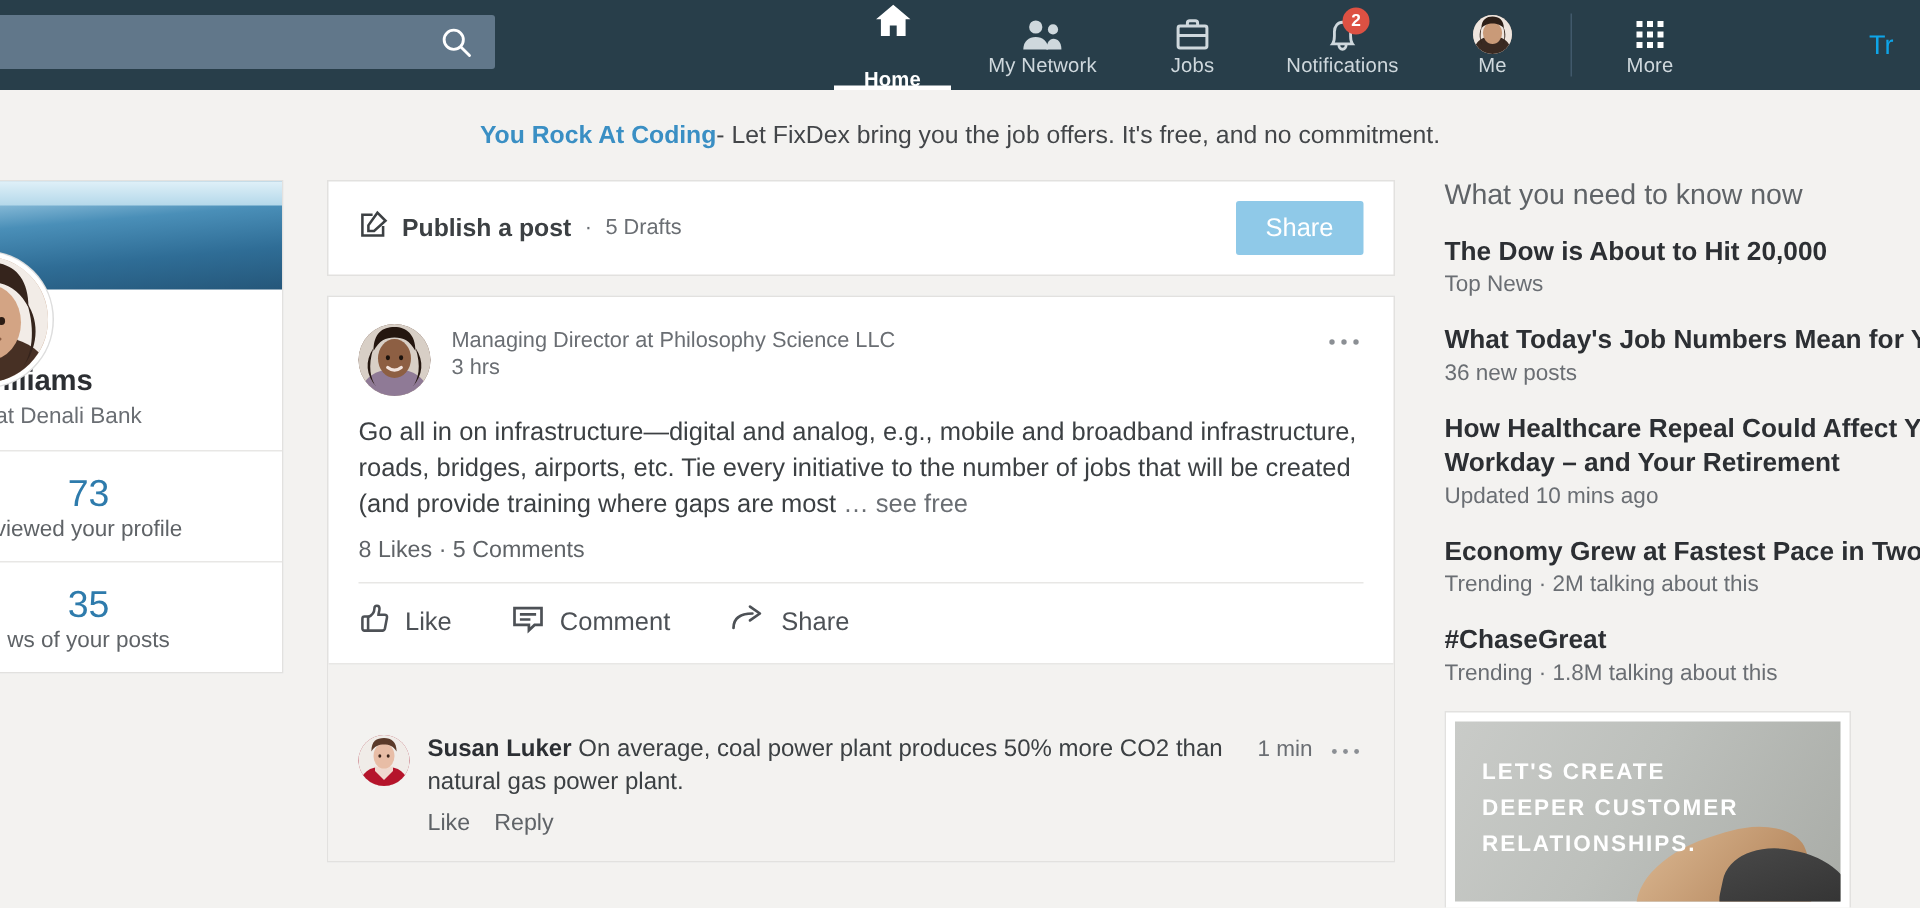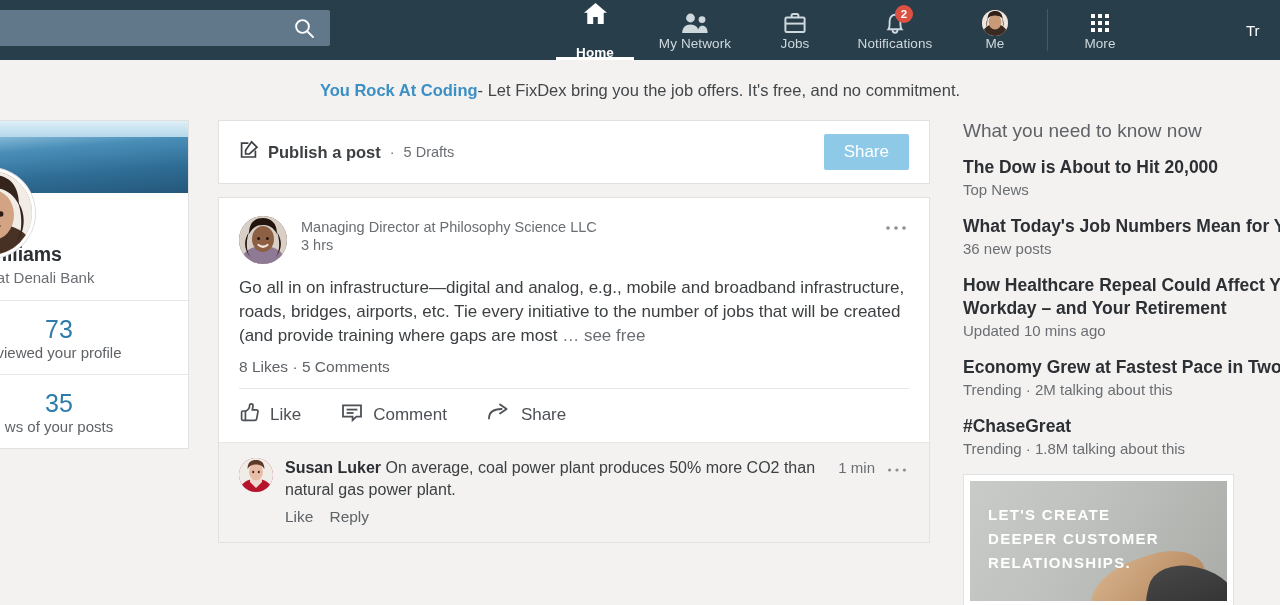--- a/index.html
+++ b/index.html
@@ -101,22 +101,22 @@
     background: #41596b;
     align-self: center;
     margin: 0 2px;
   }
   .nav-right {
     position: absolute;
     right: 0; top: 0; height: 60px;
     display: flex; align-items: center;
   }
   .try-premium {
-    color: #ffffff;
-    font-size: 15px;
+    color: #0ea5e9;
+    font-size: 18px;
     padding-right: 4px;
     white-space: nowrap;
     overflow: hidden;
     width: 34px;
   }
 
   
   .promo {
     height: 60px;
     display: flex;
@@ -313,21 +313,21 @@
     font-size: 17px; color: #4d5156;
     background: none; border: none;
     font-family: "Liberation Sans", sans-serif;
     cursor: pointer;
   }
   .comments {
     background: #f3f2f0;
     border-top: 1px solid #e8e7e5;
     padding: 14px 20px 16px;
   }
-  .comment { display: flex; }
+  .comment { display: flex; margin-top: 32px; }
   .c-avatar {
     width: 34px; height: 34px;
     border-radius: 50%;
     overflow: hidden;
     background: #b03a48;
     flex: none;
     margin-top: 1px;
   }
   .c-main { margin-left: 12px; flex: 1; }
   .c-line {

